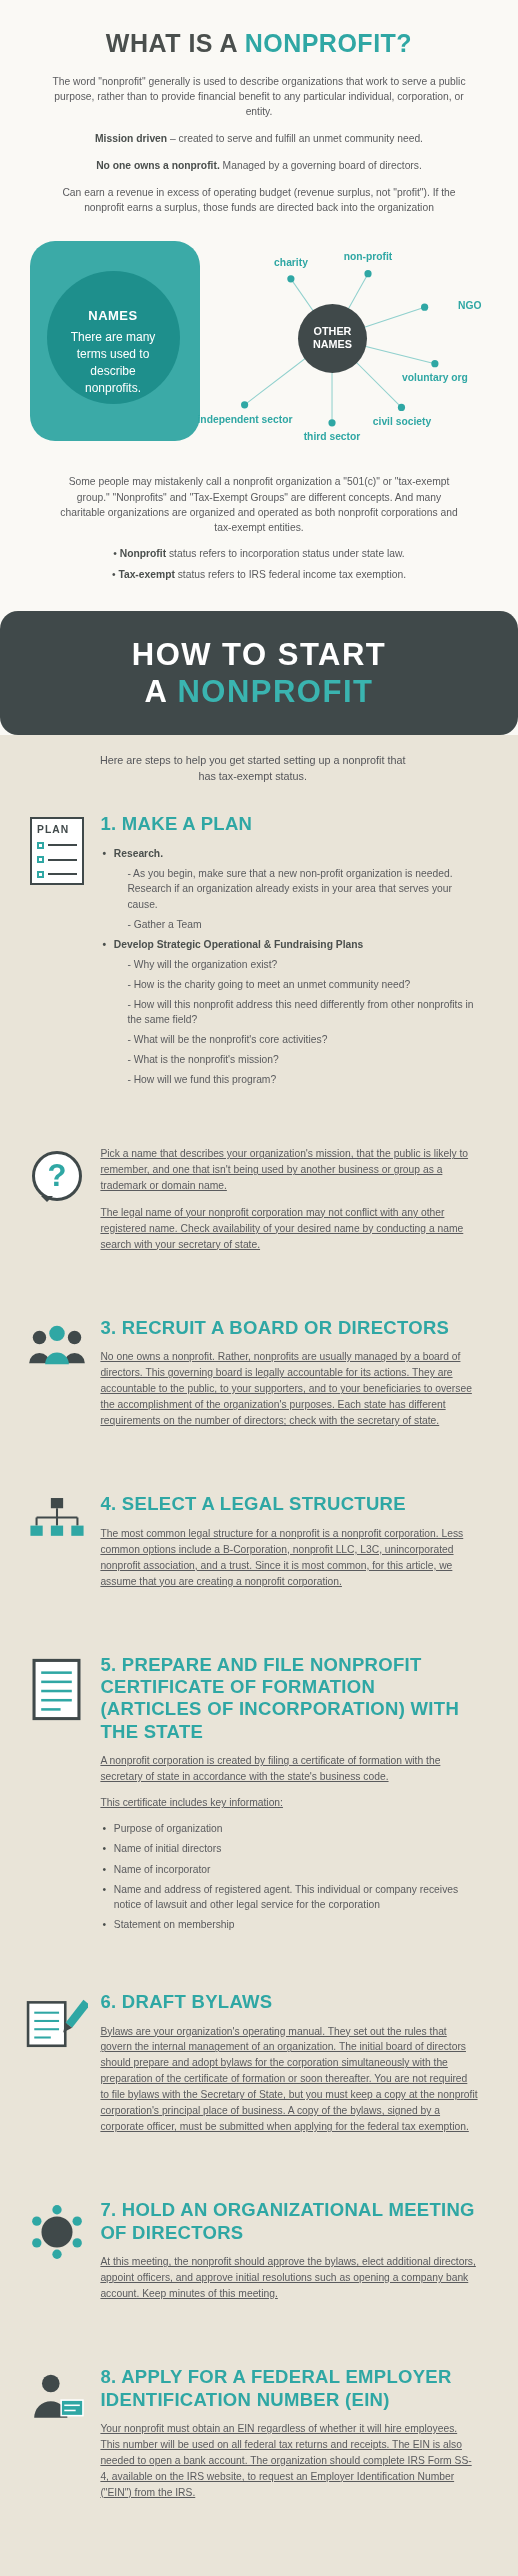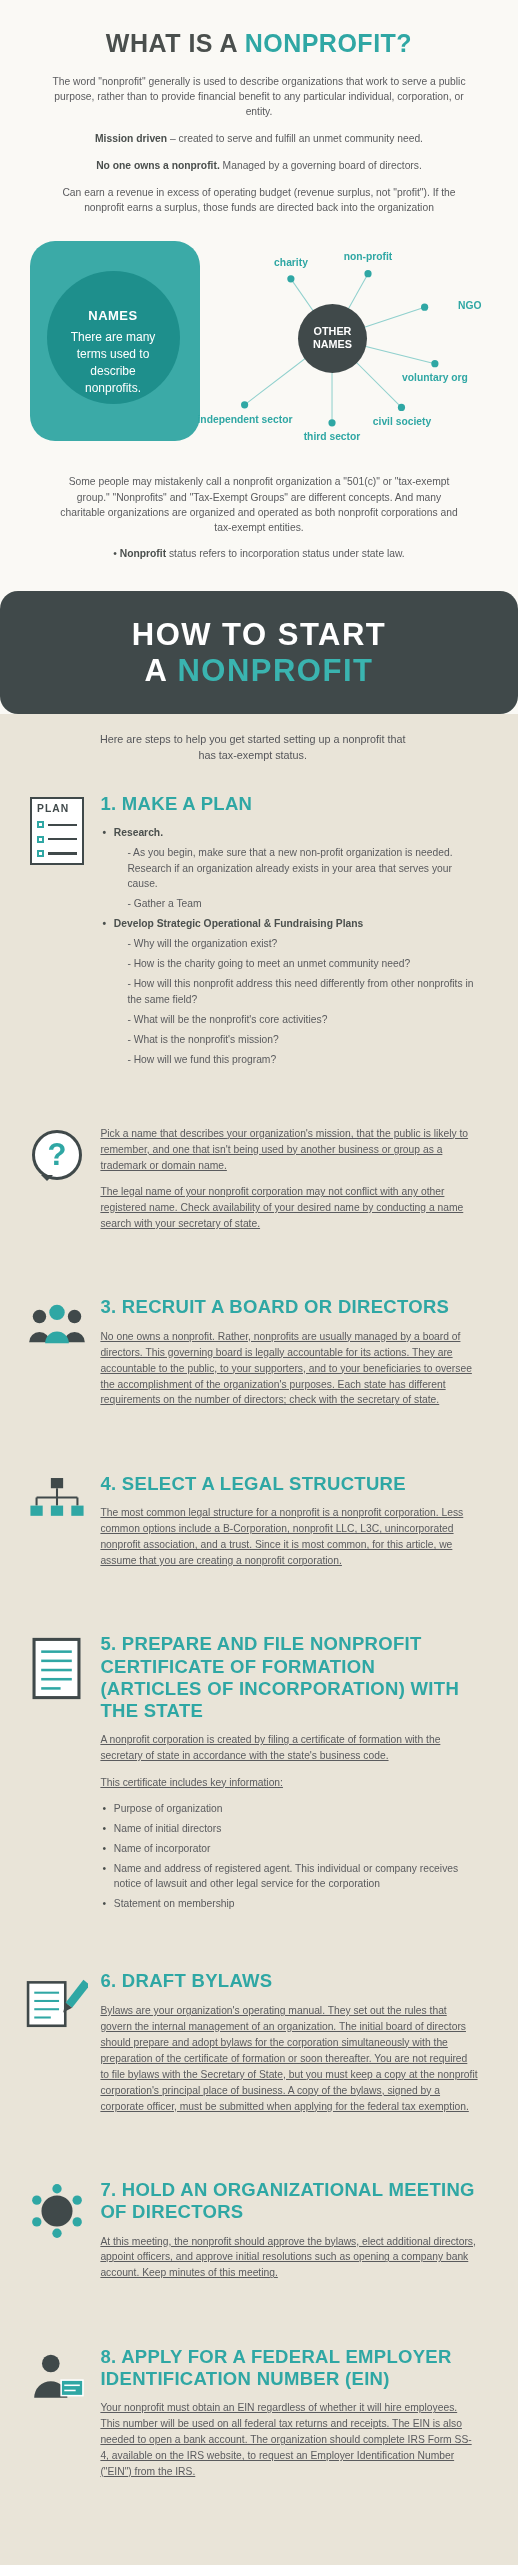--- a/index.html
+++ b/index.html
@@ -111,20 +111,21 @@
     <span class="term" style="left:458px;top:70px;">NGO</span>
     <span class="term t-center" style="left:435px;top:142px;">voluntary org</span>
     <span class="term t-center" style="left:402px;top:186px;">civil society</span>
     <span class="term t-center" style="left:332px;top:201px;">third sector</span>
     <span class="term t-center" style="left:245px;top:184px;">independent sector</span>
   </section>
 
   <section class="notes">
     <p>Some people may mistakenly call a nonprofit organization a "501(c)" or "tax-exempt group." "Nonprofits" and "Tax-Exempt Groups" are different concepts. And many charitable organizations are organized and operated as both nonprofit corporations and tax-exempt entities.</p>
     <p class="note-bullet"><span class="lead-bold">Nonprofit</span><span> status refers to incorporation status under state law.</span></p>
+    <p class="note-bullet"><span class="lead-bold">Tax-exempt</span><span> status refers to IRS federal income tax exemption.</span></p>
   </section>
 
   <section class="banner">
     <div class="l">HOW TO START</div>
     <div class="l"><span>A </span><span class="accent">NONPROFIT</span></div>
   </section>
 
   <div class="steps-wrap">
     <p class="subtitle">Here are steps to help you get started setting up a nonprofit that has tax-exempt status.</p>
 

